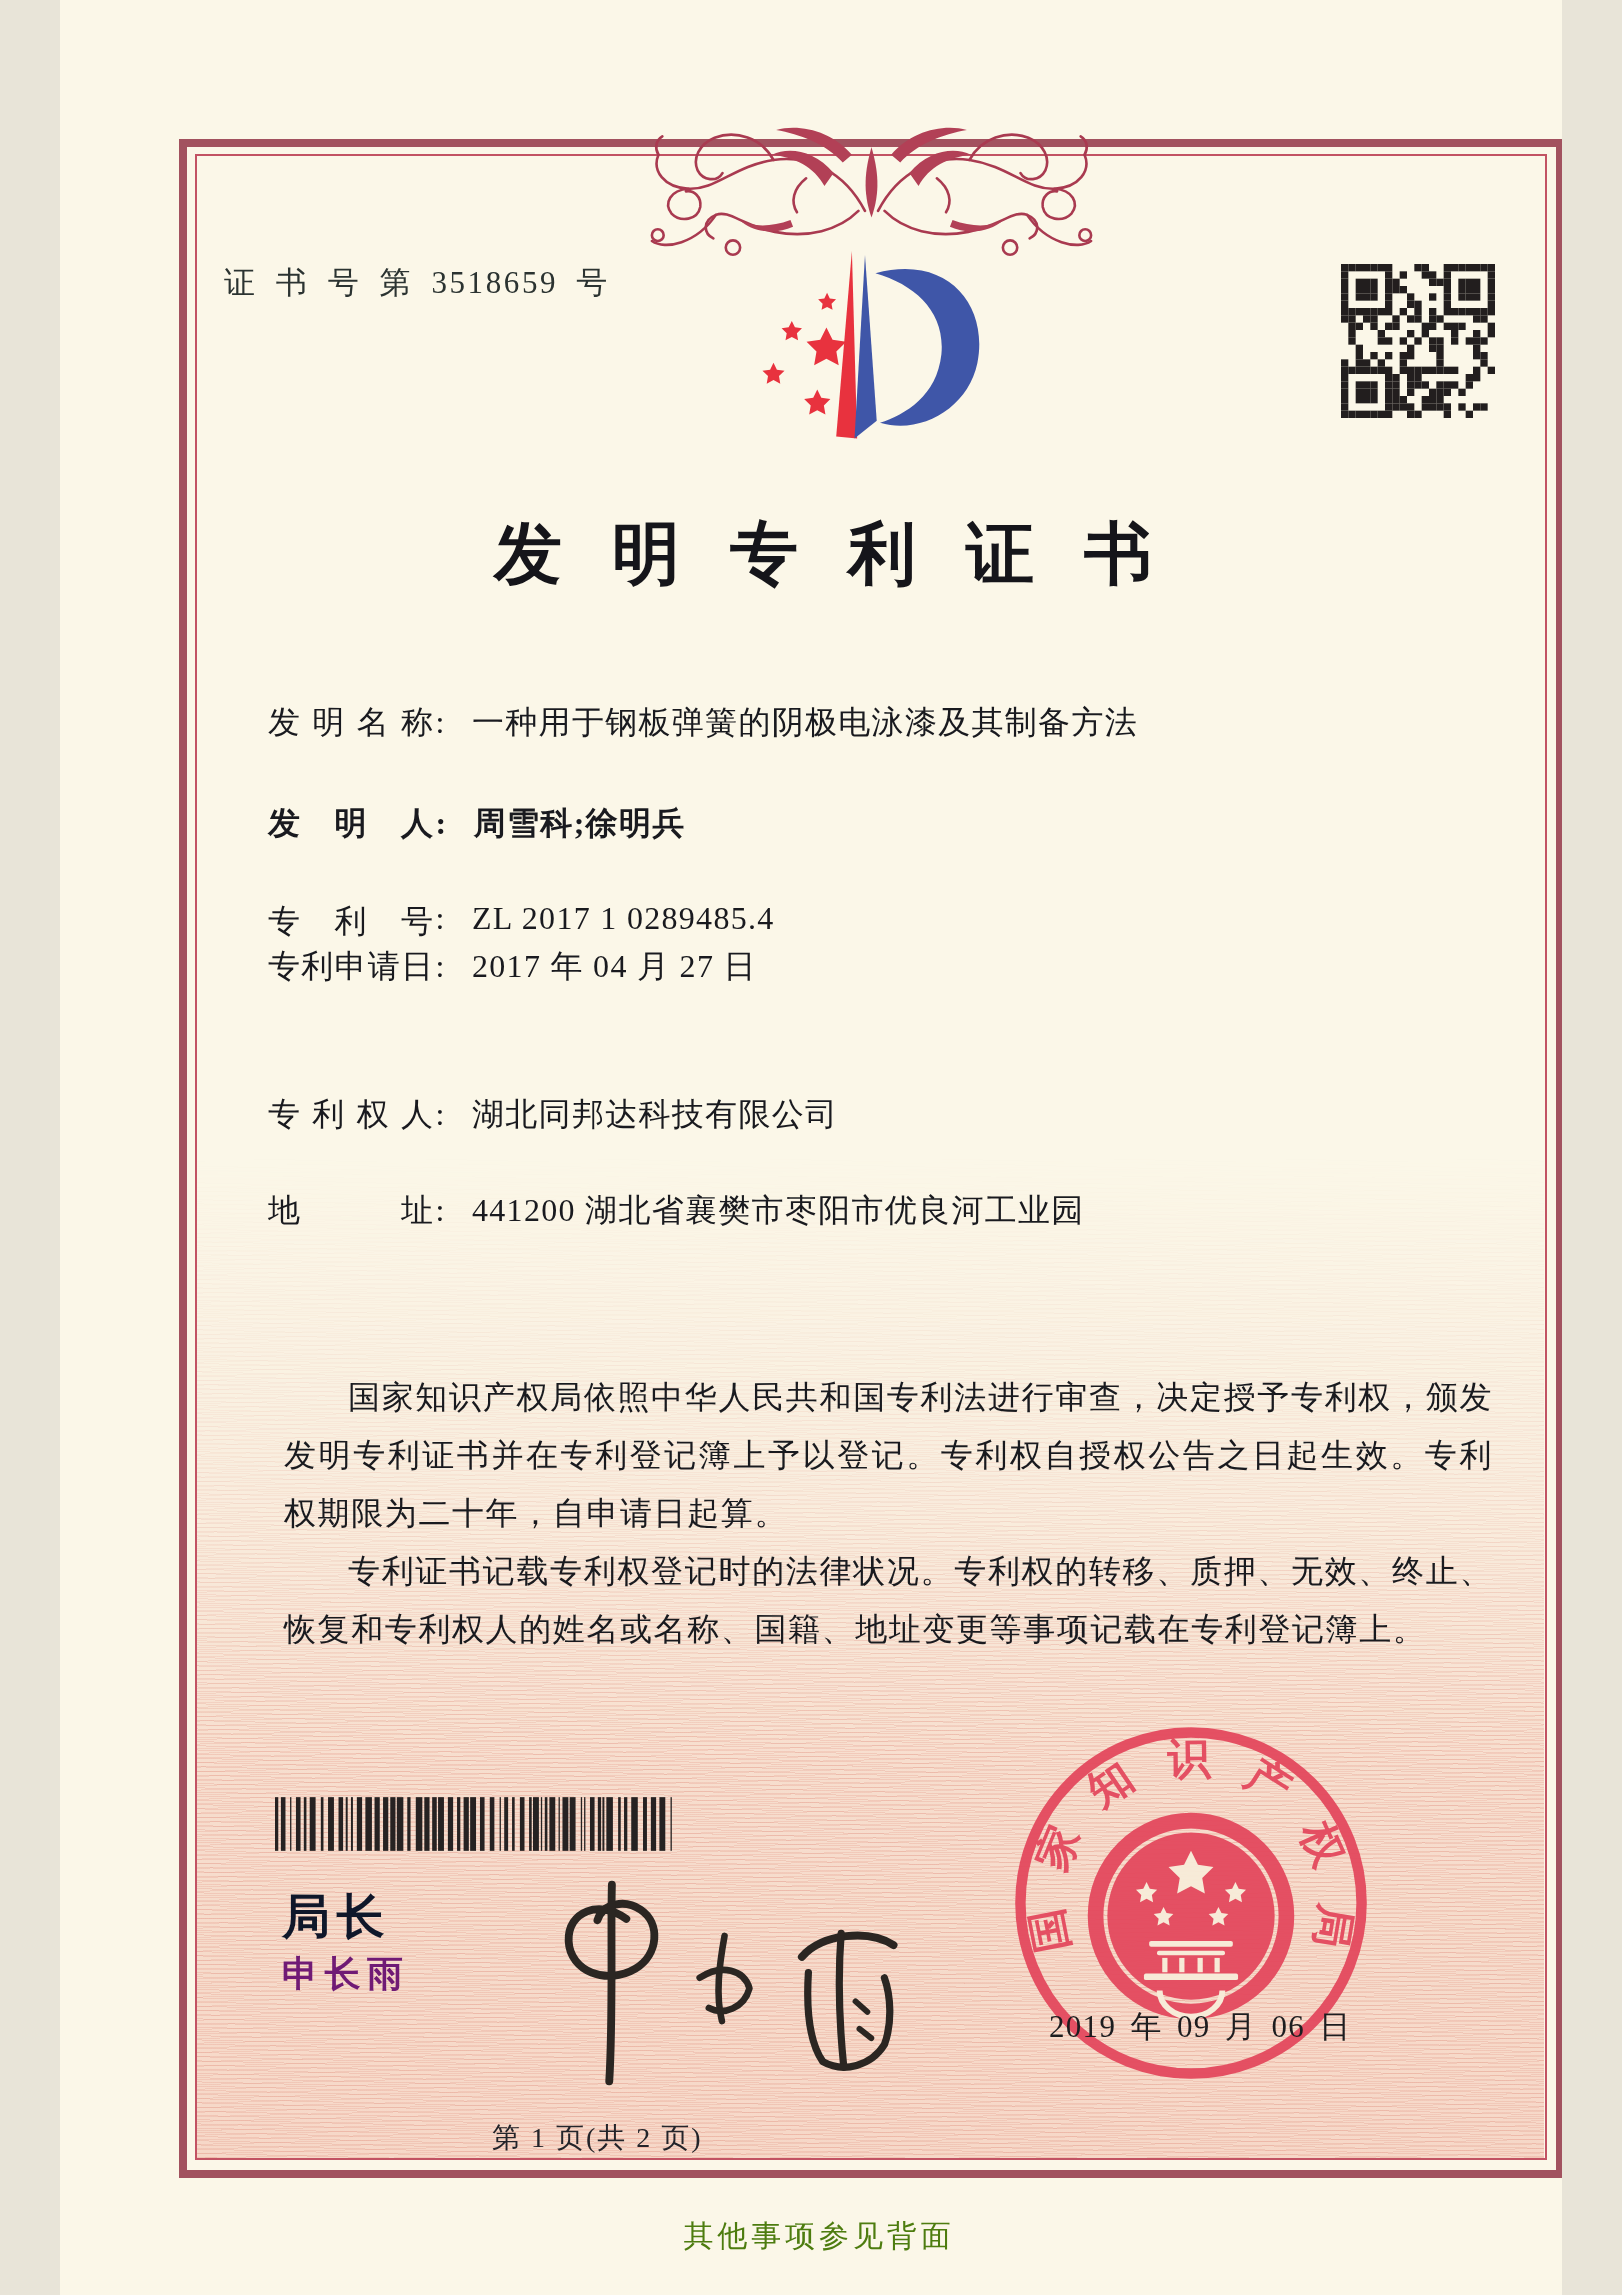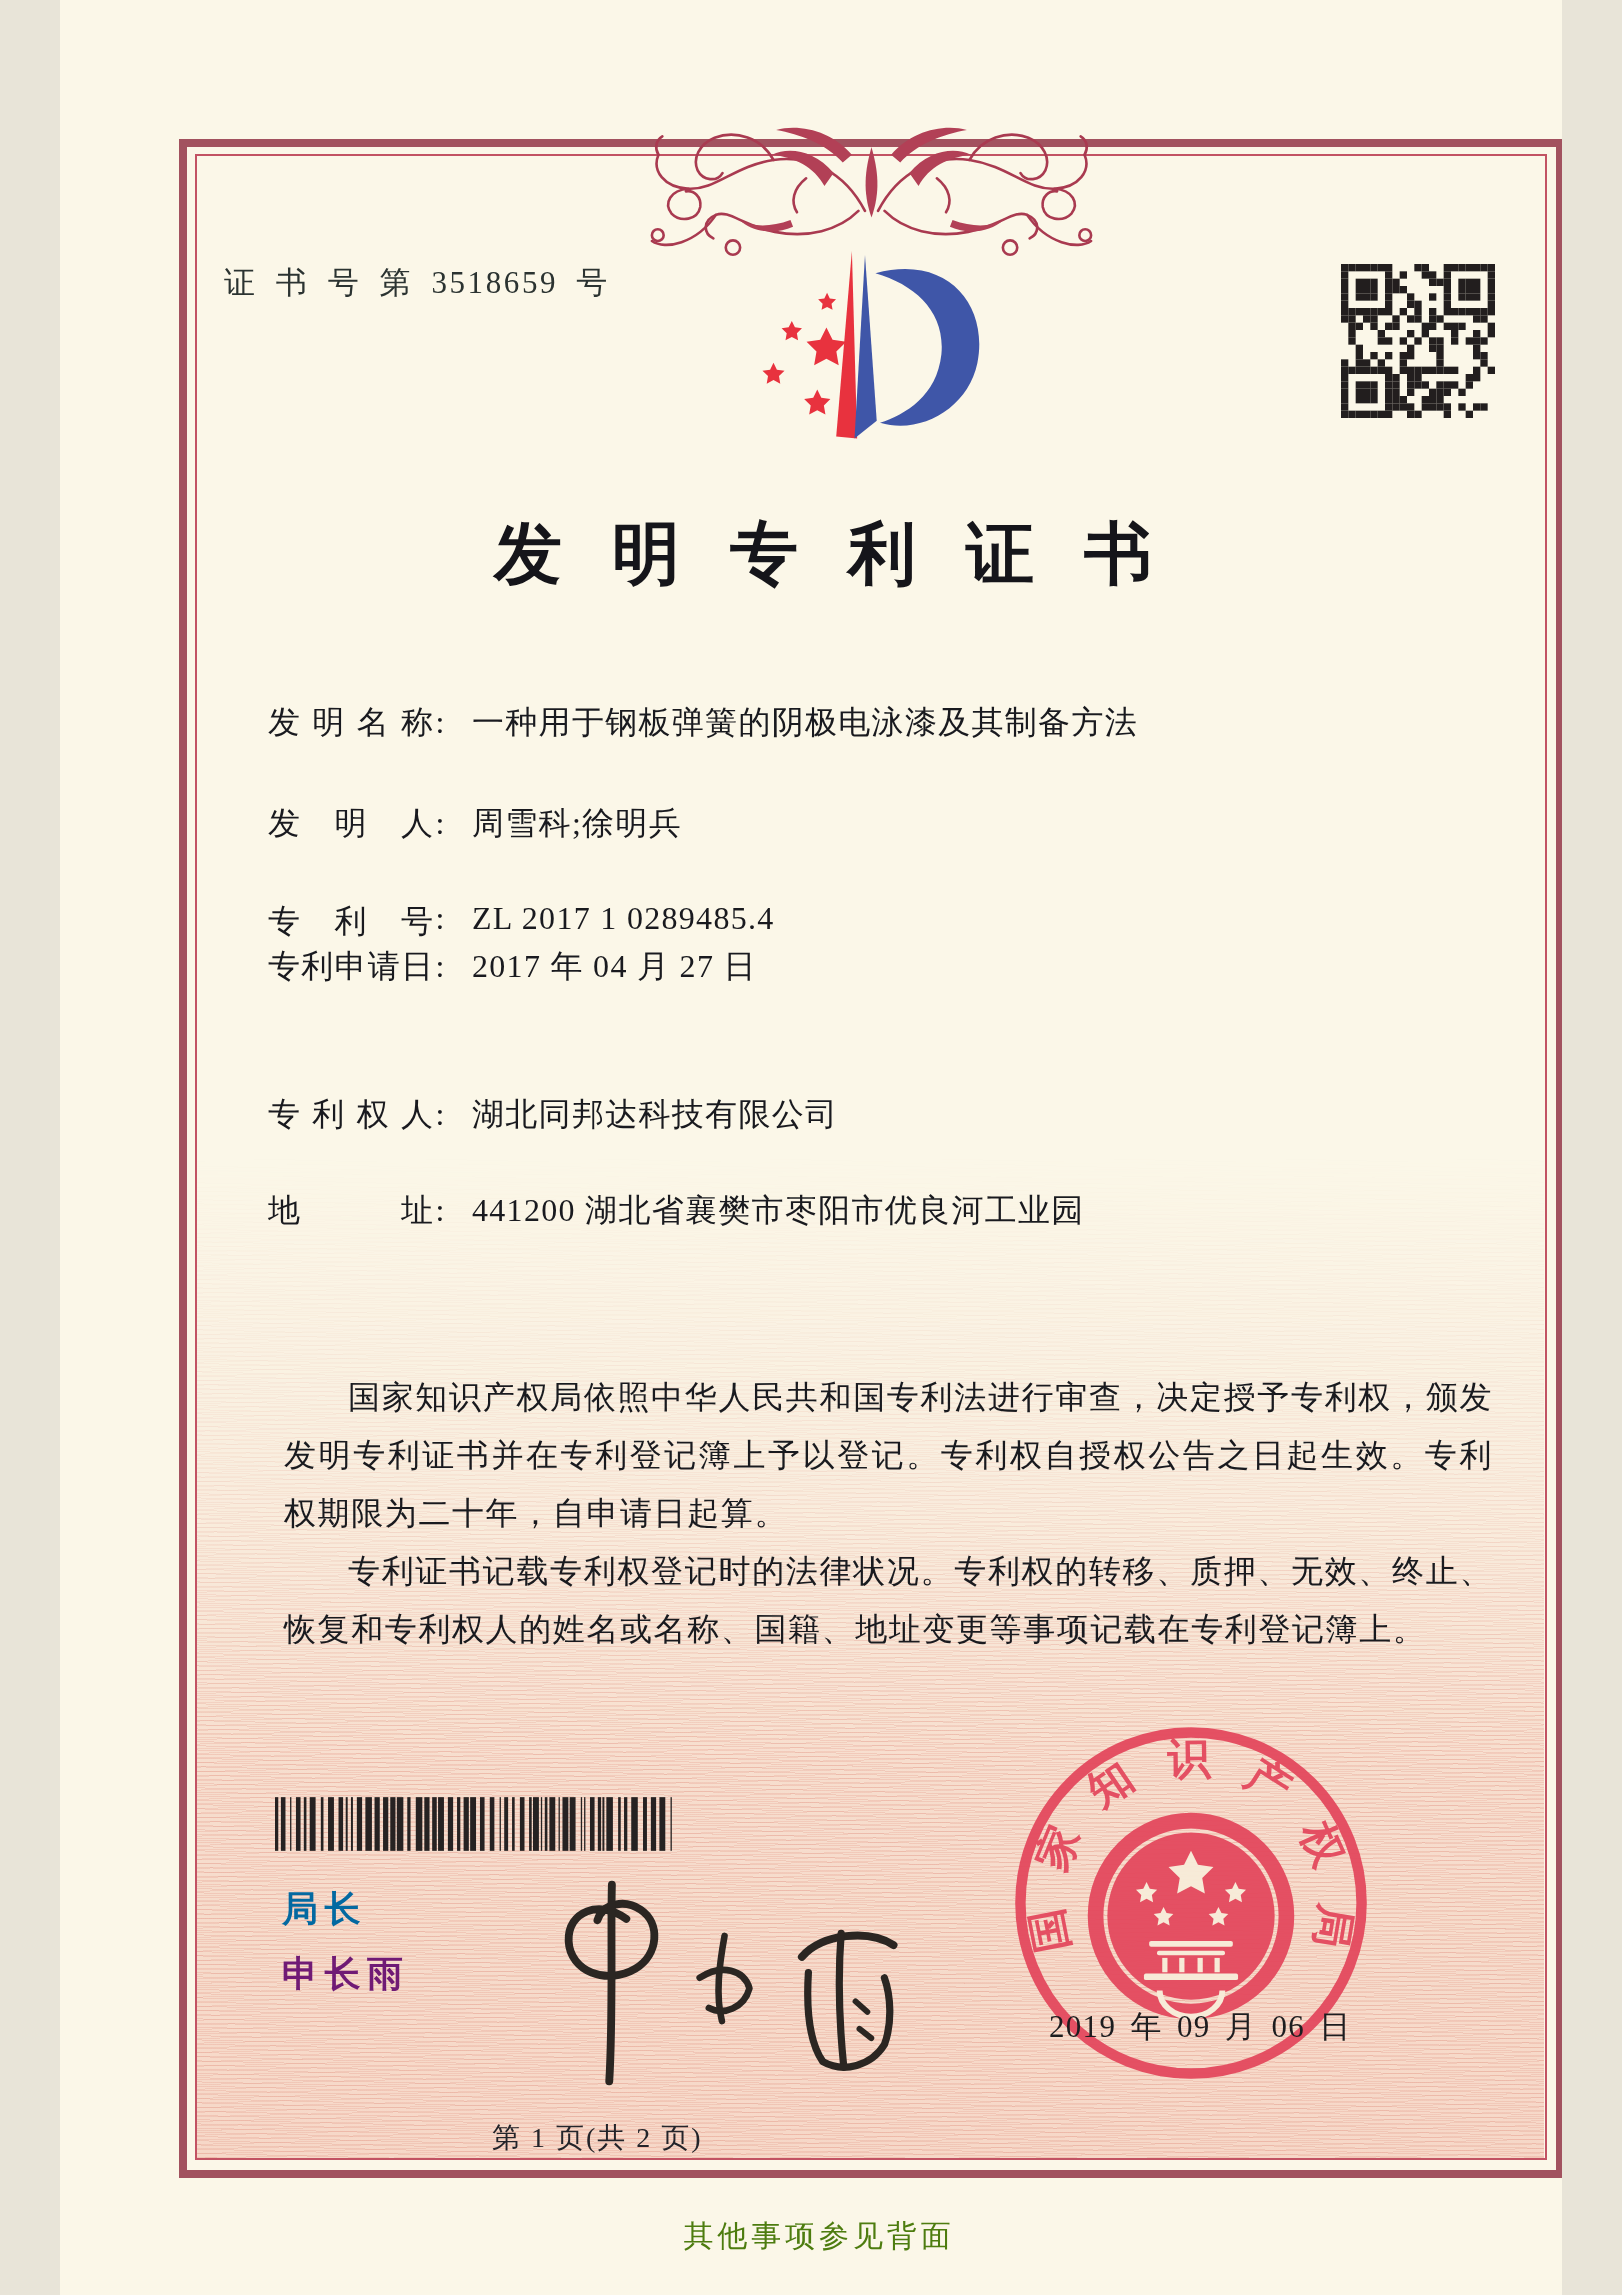--- a/index.html
+++ b/index.html
@@ -61,21 +61,21 @@
   .fvalue{display:inline-block;margin-left:27.5px;letter-spacing:1.3px;}
   .pair2{position:absolute;left:600px;top:0;white-space:nowrap;}
   .flabel2{display:inline-block;letter-spacing:1.3px;}
   
   .body-text{
     left:208px;top:1368px;width:1209px;
     font-size:32px;line-height:58px;color:#191a1f;margin-left:16px;
   }
   .body-text p{margin:0;text-indent:2em;text-align:justify;letter-spacing:1.6px;}
   
-  .director-label{left:222px;top:1885px;font-size:36px;color:#0369a1;letter-spacing:6.5px;font-weight:600;}
+  .director-label{left:222px;top:1885px;font-size:48px;color:#0f172a;letter-spacing:6.5px;font-weight:600;}
   .director-name{left:222px;top:1950px;font-size:36px;color:#701a75;letter-spacing:6.5px;font-weight:600;}
   
   .seal-date{left:989px;top:2006px;font-size:31px;color:#1d1d1f;letter-spacing:1.3px;word-spacing:5.2px;white-space:nowrap;z-index:5;}
   .page-footer{left:432px;top:2119px;width:654px;font-size:28px;color:#23242a;letter-spacing:2px;}
   .back-note{left:432px;top:2216px;width:654px;text-align:center;font-size:30px;color:#4d7c0f;letter-spacing:3.9px;}
   svg{display:block;}
 </style>
 </head>
 <body>
 
@@ -348,21 +348,21 @@
       <rect x="110" y="220" width="11" height="11" fill="#221e1e"></rect>
       <rect x="154" y="220" width="11" height="11" fill="#221e1e"></rect>
       <rect x="187" y="220" width="11" height="11" fill="#221e1e"></rect>
     </svg>
 
   <div class="abs z3 title">发明专利证书</div>
 
   <div class="abs z3 field-row" style="top:701px;">
     <span class="flabel">发明名称</span><span class="colon">:</span><span class="fvalue">一种用于钢板弹簧的阴极电泳漆及其制备方法</span>
   </div>
-  <div class="abs z3 field-row" style="top:802px;">
+  <div class="abs z3 field-row" style="top:802px;font-weight:bold;">
     <span class="flabel">发明人</span><span class="colon">:</span><span class="fvalue">周雪科;徐明兵</span>
   </div>
   <div class="abs z3 field-row" style="top:900px;">
     <span class="flabel">专利号</span><span class="colon">:</span><span class="fvalue">ZL 2017 1 0289485.4</span>
   </div>
   <div class="abs z3 field-row" style="top:945px;">
     <span class="flabel">专利申请日</span><span class="colon">:</span><span class="fvalue">2017 年 04 月 27 日</span>
   </div>
   <div class="abs z3 field-row" style="top:1093px;">
     <span class="flabel">专利权人</span><span class="colon">:</span><span class="fvalue">湖北同邦达科技有限公司</span>

